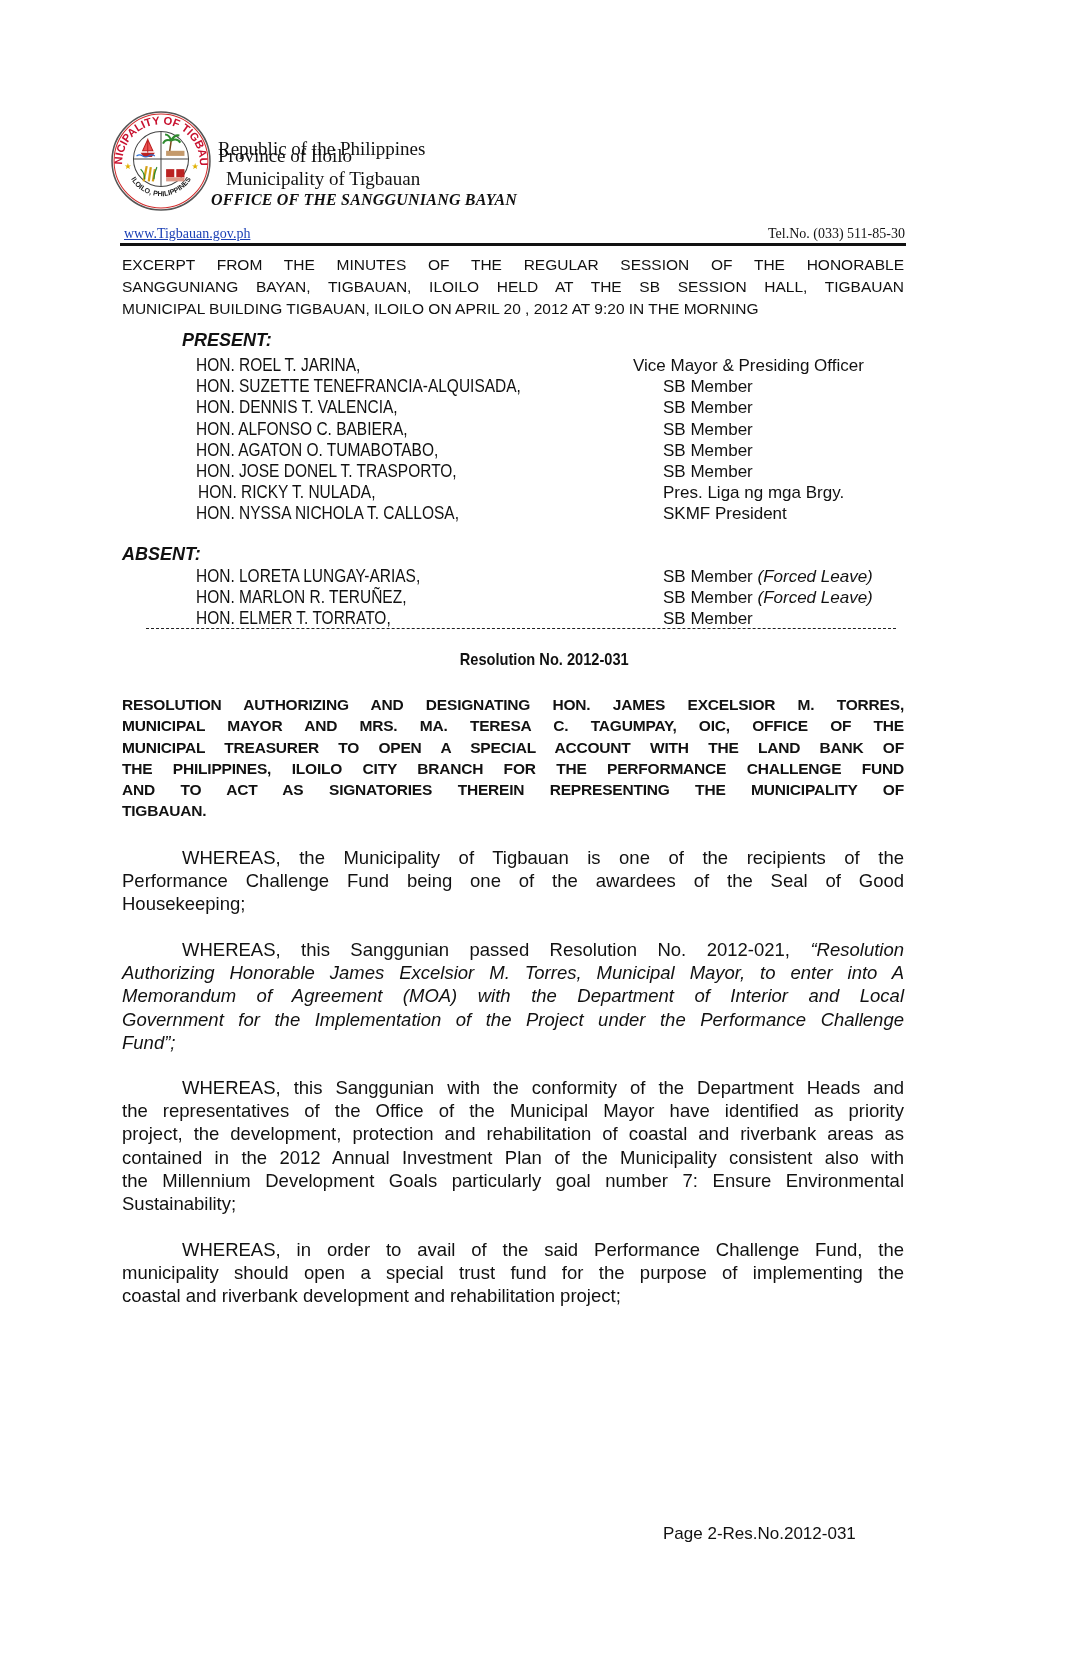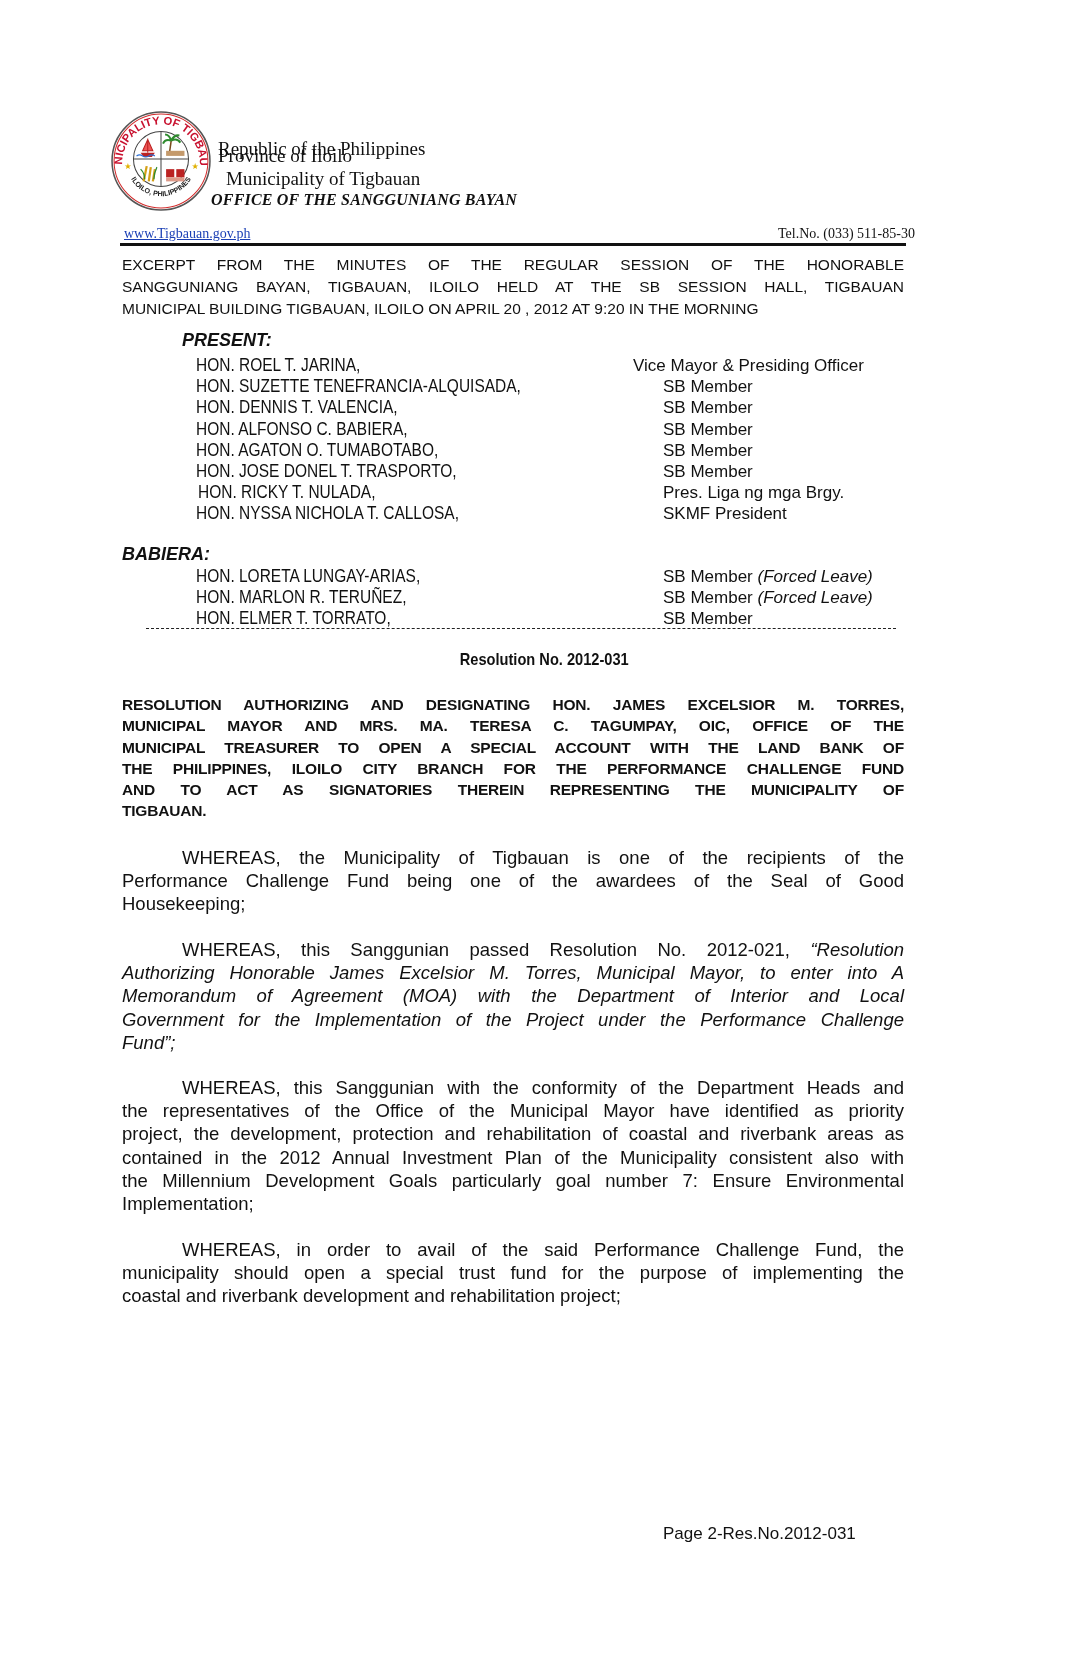--- a/index.html
+++ b/index.html
@@ -4,21 +4,21 @@
 <style>
   html, body { margin: 0; padding: 0; background: #ffffff; }
   body { width: 1088px; height: 1664px; position: relative; overflow: hidden; color: #111; }
   .narrow { font-family: "Liberation Sans", "DejaVu Sans", sans-serif; display: inline-block; transform-origin: left top; transform: scaleX(0.86); white-space: nowrap; }
 
   
   #seal { position: absolute; left: 110px; top: 110px; width: 102px; height: 102px; }
   .lh { position: absolute; font-family: "Liberation Serif", "DejaVu Serif", serif; font-size: 19px; color: #111; white-space: nowrap; }
   .lh-office { font-weight: bold; font-style: italic; font-size: 16px; letter-spacing: 0.2px; }
   .lh-web { position: absolute; left: 124px; top: 226px; font-family: "Liberation Serif", serif; font-size: 14px; color: #1a3fb5; text-decoration: underline; }
-  .lh-tel { position: absolute; left: 768px; top: 226px; font-family: "Liberation Serif", serif; font-size: 14px; color: #111; margin-left: 10px; }
+  .lh-tel { position: absolute; left: 768px; top: 226px; font-family: "Liberation Serif", serif; font-size: 14px; color: #111; }
   .rule { position: absolute; left: 120px; top: 243px; width: 786px; height: 3px; background: #111; }
 
   
   .excerpt { position: absolute; left: 122px; top: 254px; width: 782px; font-family: "Liberation Sans", sans-serif; font-size: 15.5px; line-height: 22px; text-align: justify; }
   .excerpt .ln { display: block; text-align: justify; text-align-last: justify; height: 22px; }
   .excerpt .ln.last { text-align-last: left; }
 
   .sec-title { position: absolute; font-family: "Liberation Sans", sans-serif; font-weight: bold; font-style: italic; font-size: 18px; }
   .att { position: absolute; font-size: 18px; line-height: 21.2px; }
   .att .row { height: 21.2px; position: relative; }
@@ -120,21 +120,21 @@
   <div class="row">
     <span class="name" style="left:198px;"><span class="narrow">HON. RICKY T. NULADA,</span></span>
     <span class="role" style="left:663px;">Pres. Liga ng mga Brgy.</span>
   </div>
   <div class="row">
     <span class="name" style="left:196px;"><span class="narrow">HON. NYSSA NICHOLA T. CALLOSA,</span></span>
     <span class="role" style="left:663px;">SKMF President</span>
   </div>
 </div>
 
-<div class="sec-title" style="left:122px; top:544px;">BABIERA:</div>
+<div class="sec-title" style="left:122px; top:544px;">ABSENT:</div>
 <div class="att" style="left:0; top:566px; width:900px;">
   <div class="row">
     <span class="name" style="left:196px;"><span class="narrow">HON. LORETA LUNGAY-ARIAS,</span></span>
     <span class="role" style="left:663px;"><span>SB Member</span> <i>(Forced Leave)</i></span>
   </div>
   <div class="row">
     <span class="name" style="left:196px;"><span class="narrow">HON. MARLON R. TERUÑEZ,</span></span>
     <span class="role" style="left:663px;"><span>SB Member</span> <i>(Forced Leave)</i></span>
   </div>
   <div class="row">
@@ -169,21 +169,21 @@
   <span class="ln" style="white-space: normal;"><i>Government for the Implementation of the Project under the Performance Challenge</i></span>
   <span class="ln last" style="white-space: normal;"><i>Fund”;</i></span>
 </div>
 
 <div class="para" style="top:1076px;">
   <span class="ln indent" style="white-space: normal;">WHEREAS, this Sanggunian with the conformity of the Department Heads and</span>
   <span class="ln" style="white-space: normal;">the representatives of the Office of the Municipal Mayor have identified as priority</span>
   <span class="ln" style="white-space: normal;">project, the development, protection and rehabilitation of coastal and riverbank areas as</span>
   <span class="ln" style="white-space: normal;">contained in the 2012 Annual Investment Plan of the Municipality consistent also with</span>
   <span class="ln" style="white-space: normal;">the Millennium Development Goals particularly goal number 7: Ensure Environmental</span>
-  <span class="ln last" style="white-space: normal;">Implementation;</span>
+  <span class="ln last" style="white-space: normal;">Sustainability;</span>
 </div>
 
 <div class="para" style="top:1238px;">
   <span class="ln indent" style="white-space: normal;">WHEREAS, in order to avail of the said Performance Challenge Fund, the</span>
   <span class="ln" style="white-space: normal;">municipality should  open a special trust fund for the purpose of implementing the</span>
   <span class="ln last" style="white-space: normal;">coastal and riverbank development and rehabilitation project;</span>
 </div>
 
 <div class="pagefoot">Page 2-Res.No.2012-031</div>
 

